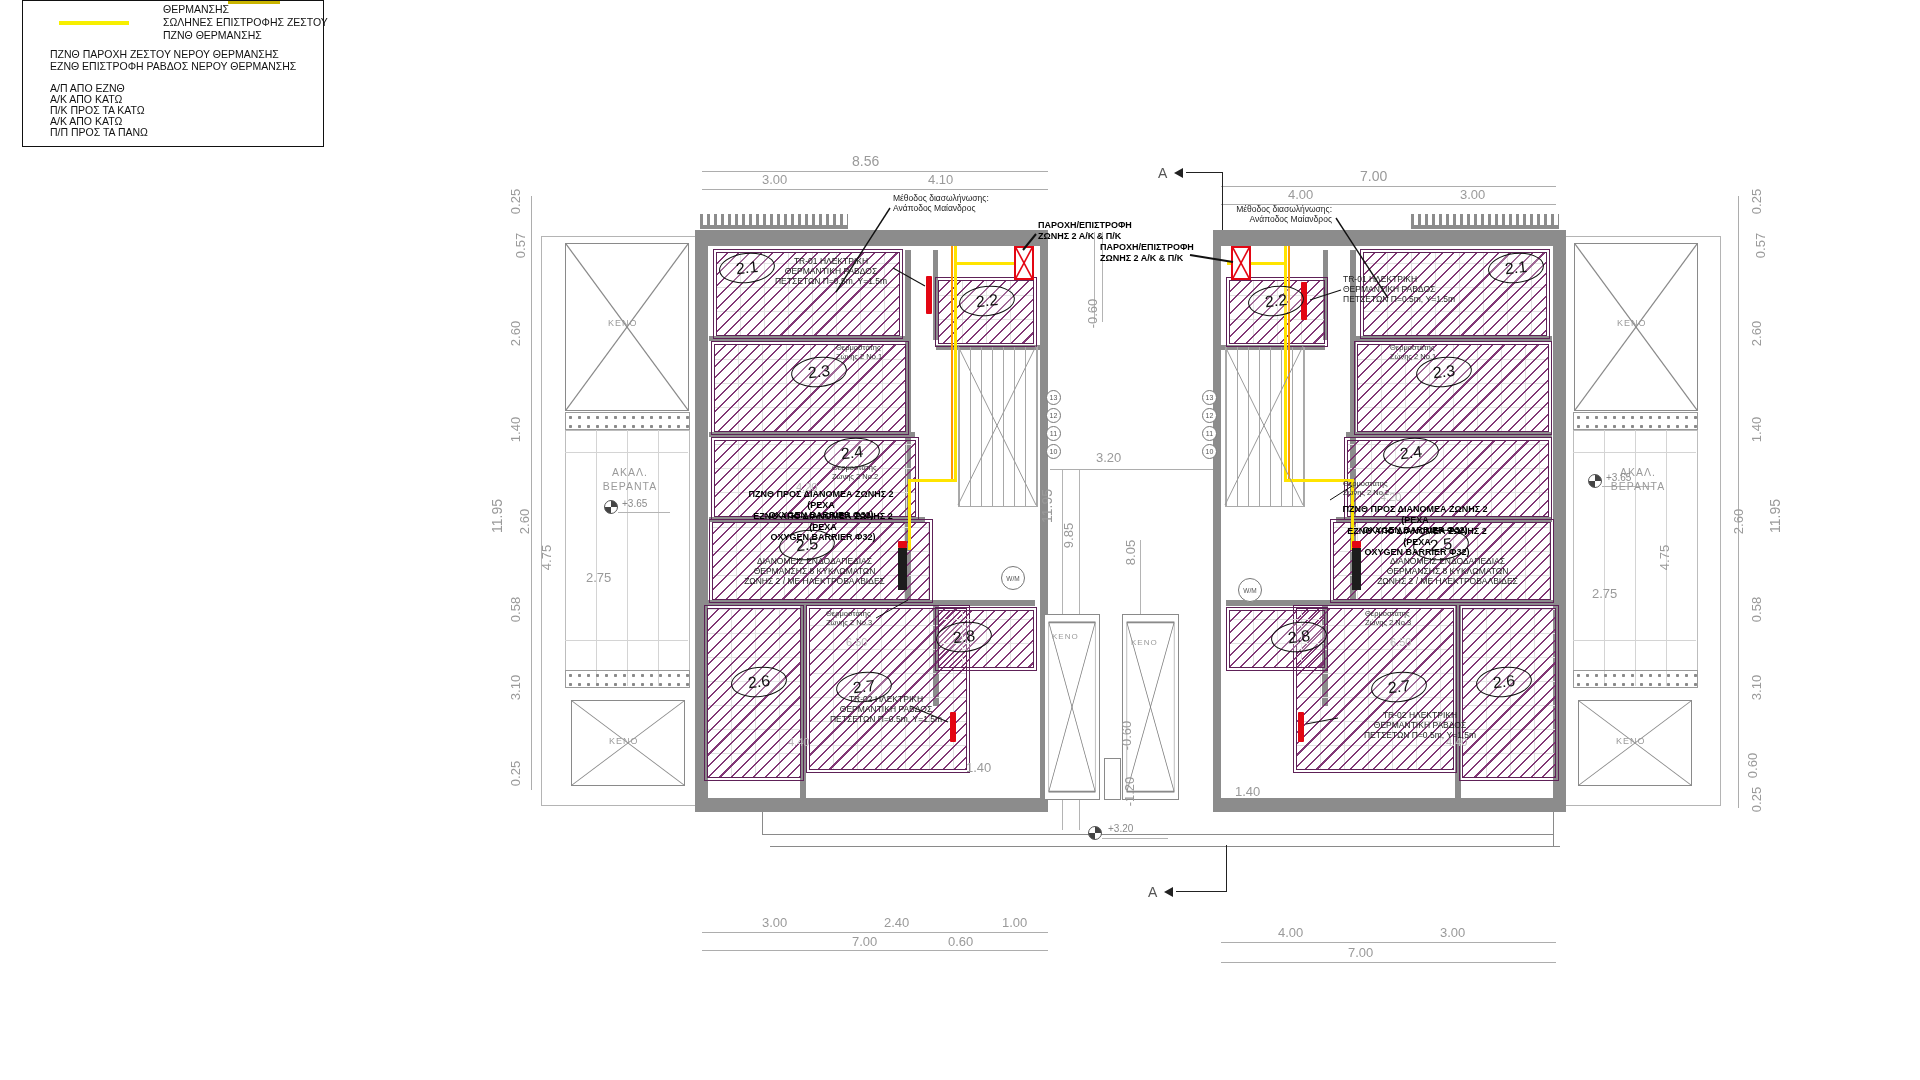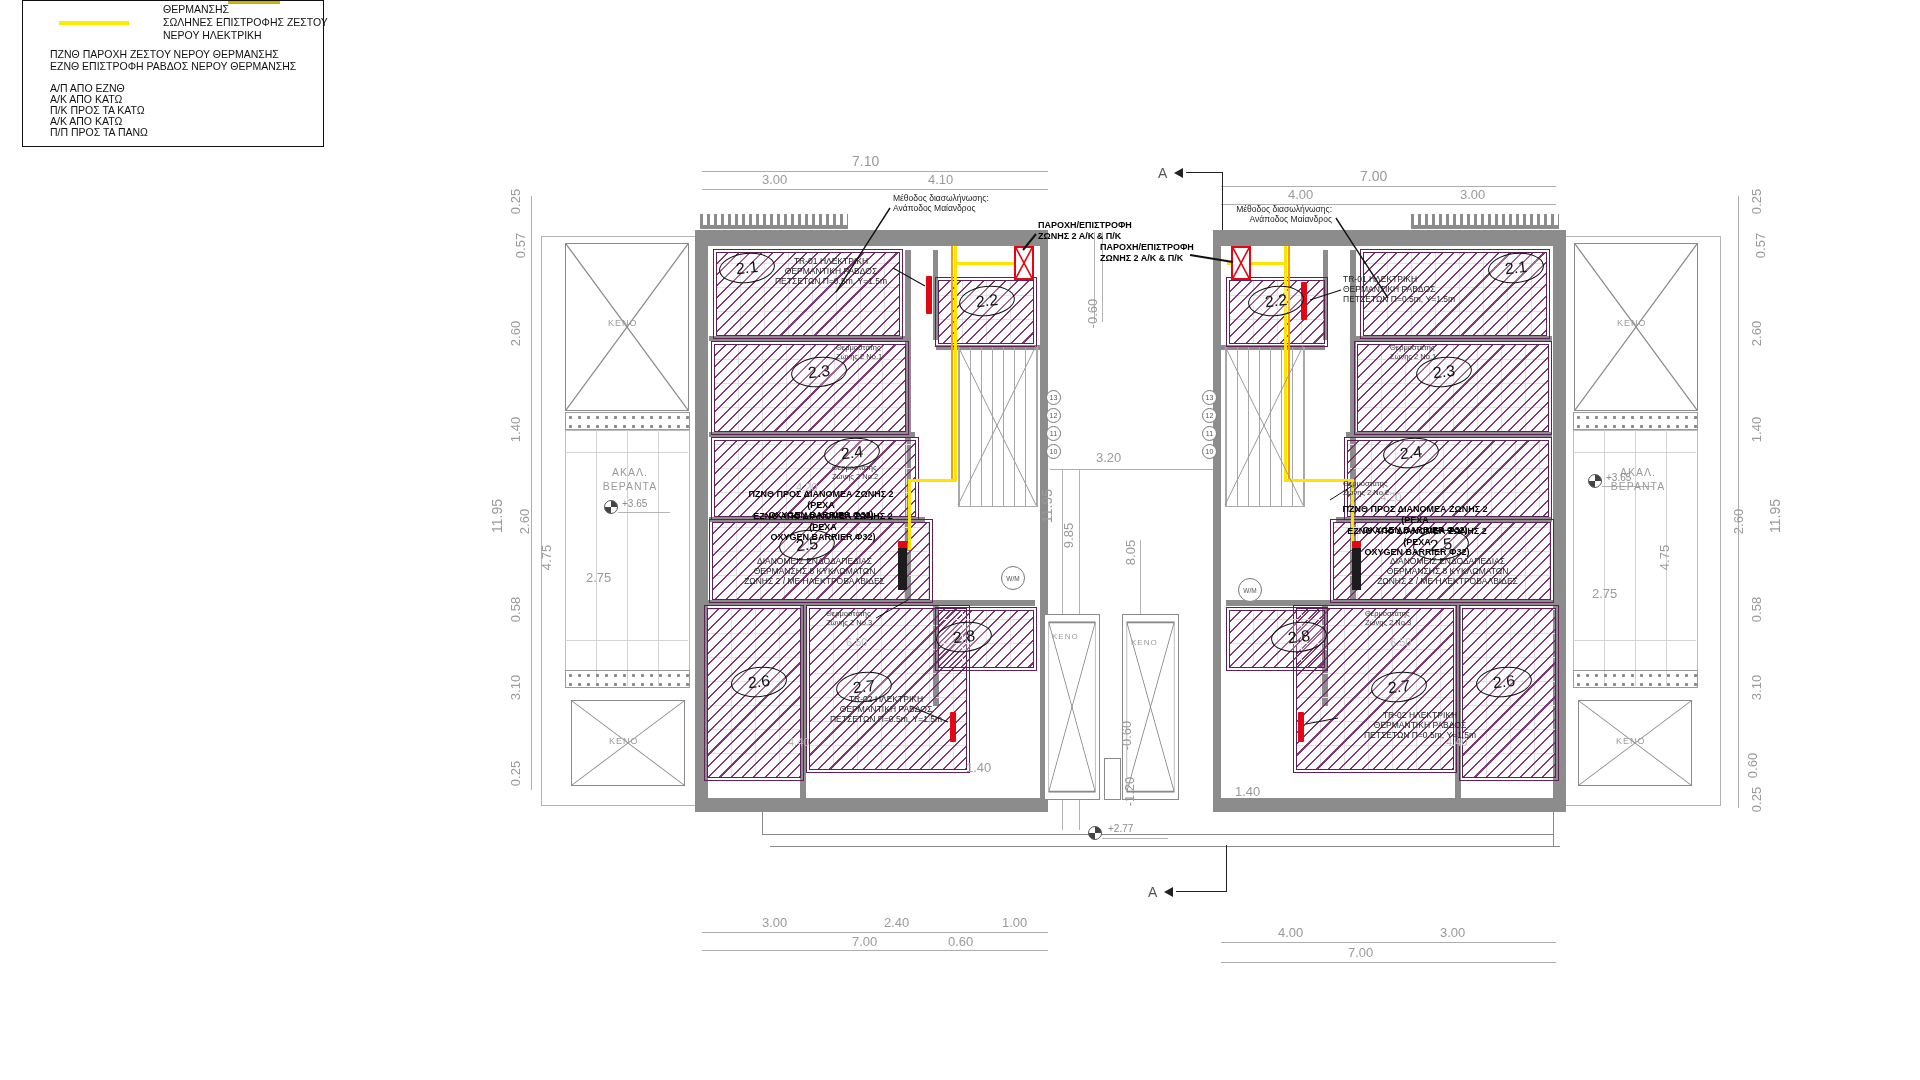--- a/index.html
+++ b/index.html
@@ -77,21 +77,21 @@
 </head>
 <body>
 
 <div class="canvas">
 
   <div class="legend">
     <div class="lg-cut"></div>
     <div class="lg-sample"></div>
     <div class="t" style="left:140px;top:2px">ΘΕΡΜΑΝΣΗΣ</div>
     <div class="t" style="left:140px;top:15px">ΣΩΛΗΝΕΣ ΕΠΙΣΤΡΟΦΗΣ ΖΕΣΤΟΥ</div>
-    <div class="t" style="left:140px;top:28px">ΝΕΡΟΥ ΗΛΕΚΤΡΙΚΗ</div>
+    <div class="t" style="left:140px;top:28px">ΠΖΝΘ ΘΕΡΜΑΝΣΗΣ</div>
     <div class="t" style="left:27px;top:47px">ΠΖΝΘ ΠΑΡΟΧΗ ΖΕΣΤΟΥ ΝΕΡΟΥ ΘΕΡΜΑΝΣΗΣ</div>
     <div class="t" style="left:27px;top:59px">ΕΖΝΘ ΕΠΙΣΤΡΟΦΗ ΡΑΒΔΟΣ ΝΕΡΟΥ ΘΕΡΜΑΝΣΗΣ</div>
     <div class="t" style="left:27px;top:81px">Α/Π ΑΠΟ ΕΖΝΘ</div>
     <div class="t" style="left:27px;top:92px">Α/Κ ΑΠΟ ΚΑΤΩ</div>
     <div class="t" style="left:27px;top:103px">Π/Κ ΠΡΟΣ ΤΑ ΚΑΤΩ</div>
     <div class="t" style="left:27px;top:114px">Α/Κ ΑΠΟ ΚΑΤΩ</div>
     <div class="t" style="left:27px;top:125px">Π/Π ΠΡΟΣ ΤΑ ΠΑΝΩ</div>
   </div>
 
   <div class="thinline" style="left:541px;top:236px;width:1px;height:570px"></div>
@@ -383,21 +383,21 @@
     <svg viewBox="0 0 100 100" preserveAspectRatio="none">
         <rect x="7" y="4" width="86" height="92" fill="none" stroke="#8a8a8a" stroke-width="1"></rect>
         <line x1="7" y1="4" x2="93" y2="96" stroke="#777" stroke-width="1"></line>
         <line x1="93" y1="4" x2="7" y2="96" stroke="#777" stroke-width="1"></line>
       </svg>
   </div>
   <div class="kenotxt" style="left:1131px;top:638px;font-size:8px">ΚΕΝΟ</div>
   <div class="keno" style="left:1104px;top:758px;width:15px;height:40px"></div>
 
   <div class="dimline" style="left:702px;top:171px;width:346px"></div>
-  <div class="dim big" style="left:852px;top:153px">7.10</div>
+  <div class="dim big" style="left:852px;top:153px">8.56</div>
   <div class="dimline" style="left:702px;top:189px;width:346px"></div>
   <div class="dim" style="left:762px;top:172px">3.00</div>
   <div class="dim" style="left:928px;top:172px">4.10</div>
 
   <div class="dimline" style="left:1221px;top:186px;width:335px"></div>
   <div class="dim big" style="left:1360px;top:168px">7.00</div>
   <div class="dimline" style="left:1221px;top:204px;width:335px"></div>
   <div class="dim" style="left:1288px;top:187px">4.00</div>
   <div class="dim" style="left:1460px;top:187px">3.00</div>
 
@@ -423,21 +423,21 @@
   <div class="sect" style="left:1148px;top:884px">A</div>
   <div class="tri" style="left:1164px;top:887px"></div>
   <div class="blackline" style="left:1176px;top:891px;width:50px;height:1px"></div>
   <div class="blackline" style="left:1226px;top:845px;width:1px;height:47px"></div>
 
   <div class="thinline" style="left:762px;top:834px;width:791px;height:1px;background:#8a8a8a"></div>
   <div class="thinline" style="left:770px;top:846px;width:790px;height:1px;background:#8a8a8a"></div>
   <div class="thinline" style="left:762px;top:812px;width:1px;height:23px;background:#8a8a8a"></div>
   <div class="thinline" style="left:1553px;top:690px;width:1px;height:157px;background:#8a8a8a"></div>
   <div class="elev" style="left:1088px;top:826px"></div>
-  <div class="elevtxt" style="left:1108px;top:823px">+2.77</div>
+  <div class="elevtxt" style="left:1108px;top:823px">+3.20</div>
   <div class="thinline" style="left:1102px;top:838px;width:66px;height:1px"></div>
 
   <div class="dimline vert" style="left:531px;top:196px;height:594px"></div>
   <div class="dim v" style="left:503px;top:194px">0.25</div>
   <div class="dim v" style="left:508px;top:238px">0.57</div>
   <div class="dim v" style="left:503px;top:326px">2.60</div>
   <div class="dim v" style="left:503px;top:422px">1.40</div>
   <div class="dim v big" style="left:480px;top:508px">11.95</div>
   <div class="dim v" style="left:512px;top:514px">2.60</div>
   <div class="dim v" style="left:503px;top:602px">0.58</div>

